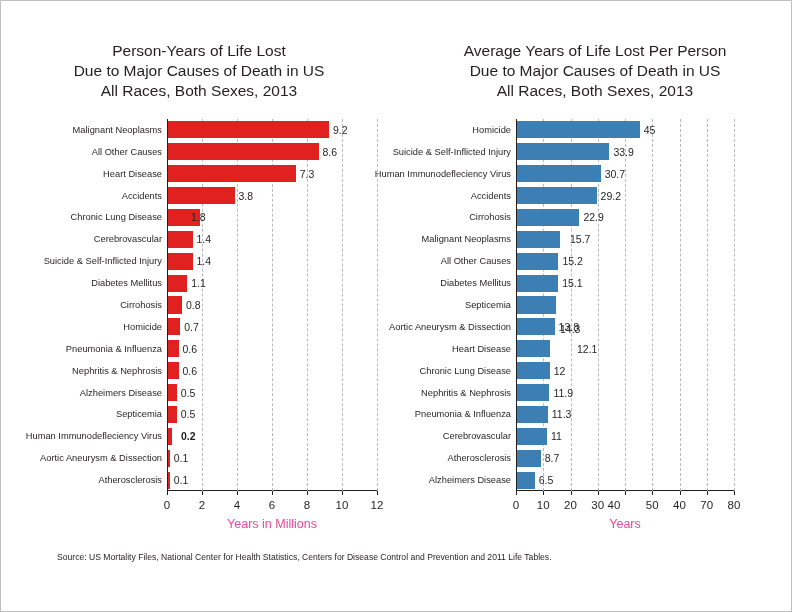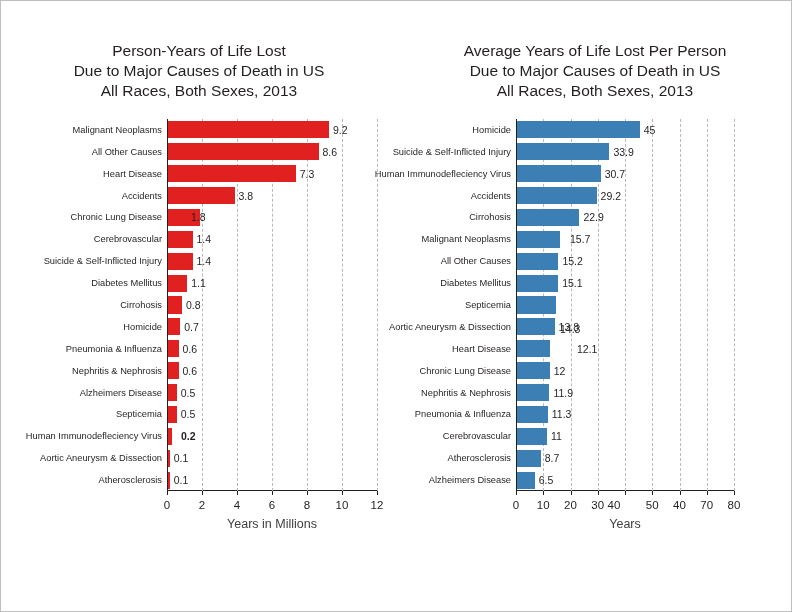--- a/index.html
+++ b/index.html
@@ -122,21 +122,21 @@
     white-space: nowrap;
   }
 
   .axis-title {
     position: absolute;
     left: 0;
     width: 100%;
     bottom: -40px;
     text-align: center;
     font-size: 12.5px;
-    color: #404040;
+    color: #ec4899;
   }
 
   
   .bar-row {
     position: absolute;
     left: 0;
     width: 100%;
   }
   .bar {
     position: absolute;
@@ -412,14 +412,15 @@
           <div class="bar-value" style="left: 24.7075px;">8.7</div>
         </div>
         <div class="bar-row" style="top: 352.525px; height: 17.0682px;">
           <div class="cat-label">Alzheimers Disease</div>
           <div class="bar" style="width: 17.7125px; background: rgb(59, 127, 181);"></div>
           <div class="bar-value" style="left: 18.7125px;">6.5</div>
         </div>
       </div>
   </div>
 
+  <div id="source-note">Source: US Mortality Files, National Center for Health Statistics, Centers for Disease Control and Prevention and 2011 Life Tables.</div>
 
 </div>
 
 </body></html>

